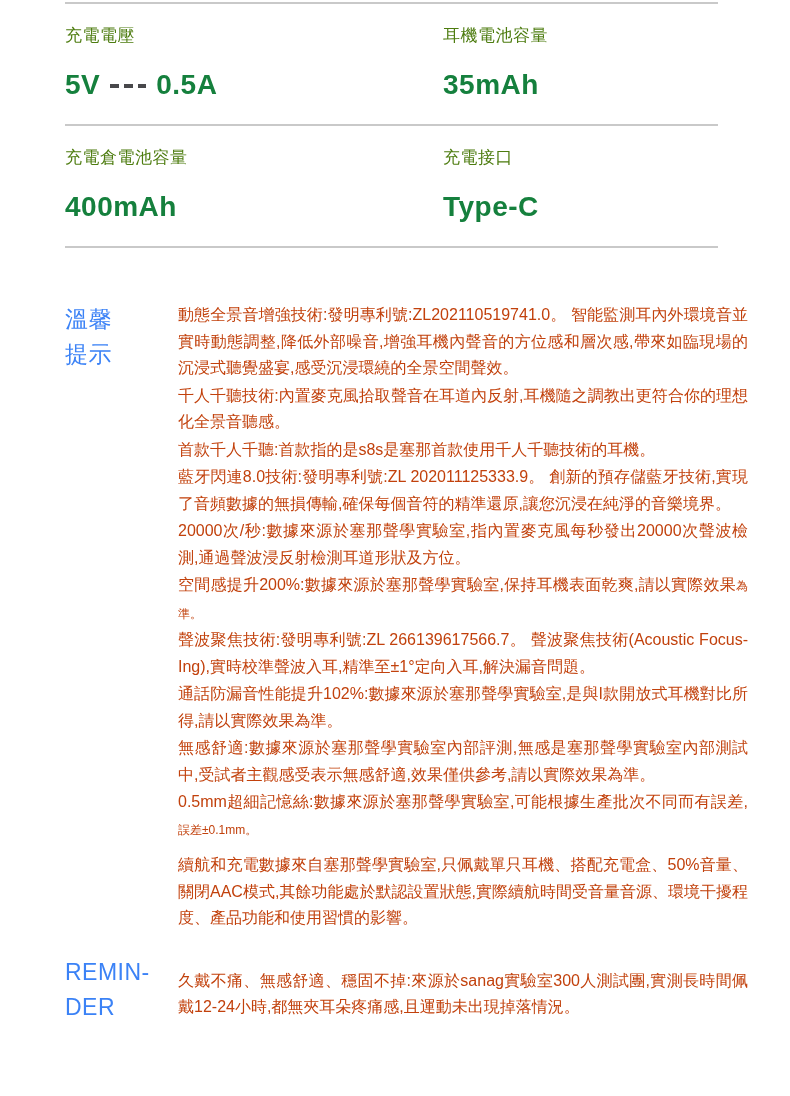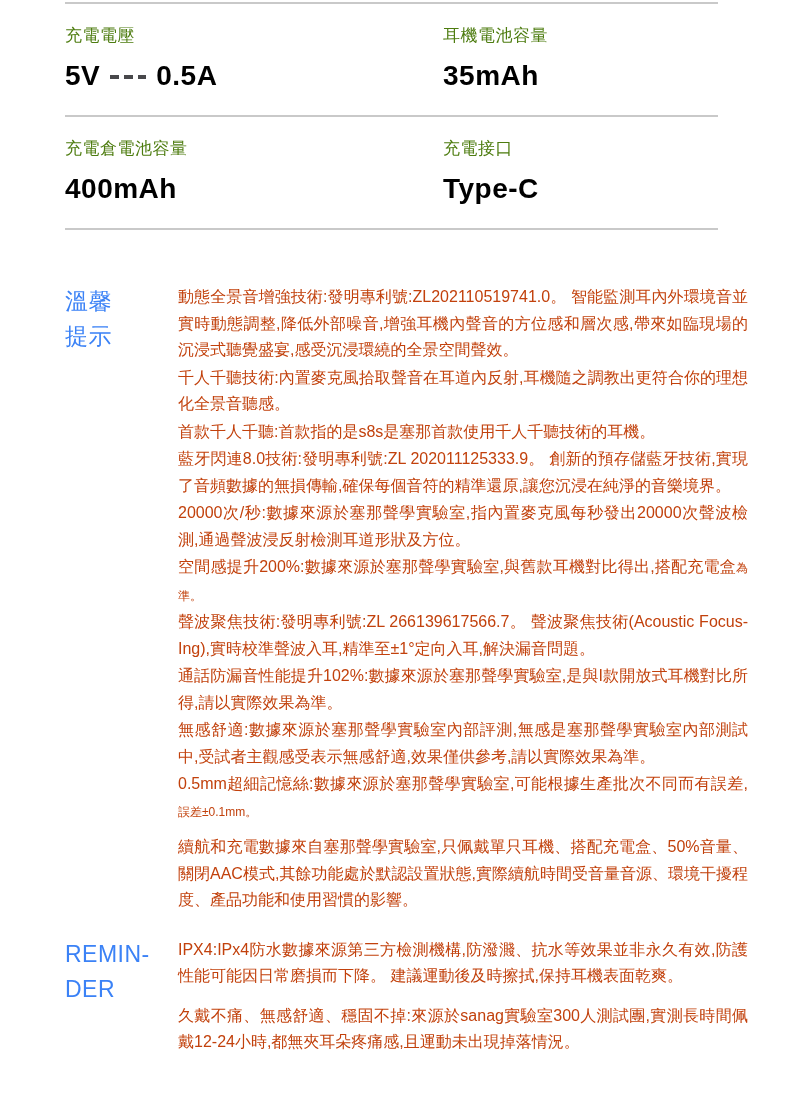--- a/index.html
+++ b/index.html
@@ -17,24 +17,24 @@
   .divider { height: 0; border-top: 2px solid #c9c9c9; }
   .spec-row { display: flex; padding: 20px 0 23px 0; }
   .spec-cell { flex: 1; }
   .spec-cell.first { width: 378px; flex: none; }
   .spec-label {
     font-size: 17px;
     color: #4d7c0f;
     letter-spacing: 0.5px;
   }
   .spec-value {
-    margin-top: 13px;
+    margin-top: 22px;
     font-size: 28px;
     font-weight: bold;
-    color: #000000;
+    color: #15803d;
     letter-spacing: 0.5px;
   }
 
   
   .dc-icon {
     display: inline-block;
     width: 36px;
     margin: 0 10px;
     vertical-align: middle;
     position: relative;
@@ -110,33 +110,32 @@
     <div class="section-label">
       <div>溫馨</div>
       <div>提示</div>
     </div>
     <div class="section-body">
       <p><span>動態全景音增強技術:發明專利號:ZL202110519741.0。 智能監測耳內外環境音並實時動態調整,降低外部噪音,增強耳機內聲音的方位感和層次感,帶來如臨現場的沉浸式聽覺盛宴,感受沉浸環繞的全景空間聲效。</span><span class="small-note"></span></p>
       <p><span>千人千聽技術:內置麥克風拾取聲音在耳道內反射,耳機隨之調教出更符合你的理想化全景音聽感。</span><span class="small-note"></span></p>
       <p><span>首款千人千聽:首款指的是s8s是塞那首款使用千人千聽技術的耳機。</span><span class="small-note"></span></p>
       <p><span>藍牙閃連8.0技術:發明專利號:ZL 202011125333.9。 創新的預存儲藍牙技術,實現了音頻數據的無損傳輸,確保每個音符的精準還原,讓您沉浸在純淨的音樂境界。</span><span class="small-note"></span></p>
       <p><span>20000次/秒:數據來源於塞那聲學實驗室,指內置麥克風每秒發出20000次聲波檢測,通過聲波浸反射檢測耳道形狀及方位。</span><span class="small-note"></span></p>
-      <p><span>空間感提升200%:數據來源於塞那聲學實驗室,與舊款耳機對比得出,搭配充電盒</span><span class="small-note">為準。</span></p>
+      <p><span>空間感提升200%:數據來源於塞那聲學實驗室,保持耳機表面乾爽,請以實際效果</span><span class="small-note">為準。</span></p>
       <p><span>聲波聚焦技術:發明專利號:ZL 266139617566.7。 聲波聚焦技術(Acoustic Focus-Ing),實時校準聲波入耳,精準至±1°定向入耳,解決漏音問題。</span><span class="small-note"></span></p>
       <p><span>通話防漏音性能提升102%:數據來源於塞那聲學實驗室,是與I款開放式耳機對比所得,請以實際效果為準。</span><span class="small-note"></span></p>
       <p><span>無感舒適:數據來源於塞那聲學實驗室內部評測,無感是塞那聲學實驗室內部測試中,受試者主觀感受表示無感舒適,效果僅供參考,請以實際效果為準。</span><span class="small-note"></span></p>
       <p><span>0.5mm超細記憶絲:數據來源於塞那聲學實驗室,可能根據生產批次不同而有誤差,</span><span class="small-note">誤差±0.1mm。</span></p>
       <p class="gap-sm"><span>續航和充電數據來自塞那聲學實驗室,只佩戴單只耳機、搭配充電盒、50%音量、關閉AAC模式,其餘功能處於默認設置狀態,實際續航時間受音量音源、環境干擾程度、產品功能和使用習慣的影響。</span><span class="small-note"></span></p>
     </div>
   </div>
 
   <div class="section reminder">
     <div class="section-label">
       <div>REMIN-</div>
       <div>DER</div>
     </div>
     <div class="section-body">
-      <p><span>IPX4:IPx4防水數據來源第三方檢測機構,防潑濺、抗水等效果並非永久有效,防護性能可能因日常磨損而下降。 建議運動後及時擦拭,保持耳機表面乾爽。</span></p>
       <p class="gap-md"><span>久戴不痛、無感舒適、穩固不掉:來源於sanag實驗室300人測試團,實測長時間佩戴12-24小時,都無夾耳朵疼痛感,且運動未出現掉落情況。</span></p>
     </div>
   </div>
 
 </div>
 
 </body></html>

